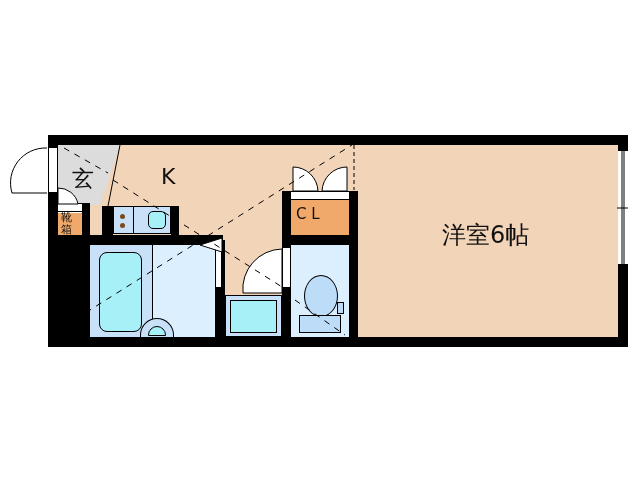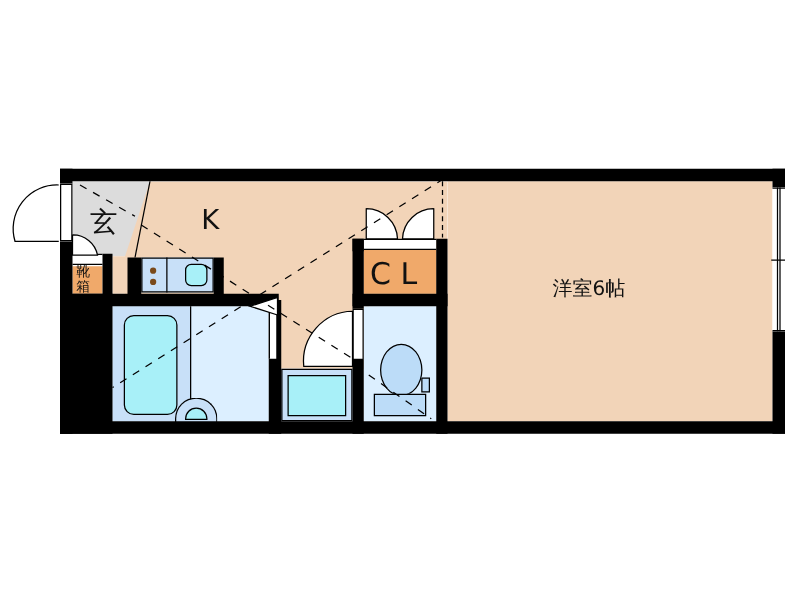--- a/index.html
+++ b/index.html
@@ -30,21 +30,21 @@
 <div class="abs" style="left:90px;top:245px;width:125px;height:92px;background:#dcefff;"></div>
 <div class="abs" style="left:90px;top:245px;width:63px;height:92px;background:#c8e0f8;border-right:1px solid #000;"></div>
 <div class="abs" style="left:99px;top:252px;width:43px;height:80px;border-radius:8px;background:#a8f0f8;border:1px solid #000;"></div>
 <div class="abs" style="left:140px;top:318px;width:34px;height:22px;border-radius:17px 17px 0 0;background:#c8e0f8;border:1px solid #000;border-bottom:none;"></div>
 <div class="abs" style="left:148px;top:326px;width:18px;height:10px;border-radius:9px 9px 0 0;background:#a8f0f8;border:1px solid #000;"></div>
 
 <div class="abs" style="left:225px;top:295px;width:57px;height:42px;background:#c8e0f8;border:1px solid #000;"></div>
 <div class="abs" style="left:230px;top:300px;width:47px;height:33px;background:#a8f0f8;border:1px solid #000;"></div>
 
 <div class="abs" style="left:291px;top:200px;width:58px;height:35px;background:#f0a96a;"></div>
-<div class="label" style="left:296px;top:207px;font-size:24px;">C L</div>
+<div class="label" style="left:296px;top:207px;font-size:15px;">C L</div>
 <div class="abs" style="left:291px;top:191px;width:58px;height:9px;background:#fff;border-top:1px solid #000;border-bottom:1px solid #000;"></div>
 
 <div class="abs" style="left:291px;top:245px;width:58px;height:92px;background:#dcefff;"></div>
 <div class="abs" style="left:304px;top:275px;width:34px;height:42px;border-radius:50%;background:#bcdcf8;border:1px solid #000;"></div>
 <div class="abs" style="left:299px;top:315px;width:42px;height:18px;background:#bcdcf8;border:1px solid #000;"></div>
 <div class="abs" style="left:337px;top:302px;width:7px;height:12px;background:#bcdcf8;border:1px solid #000;"></div>
 
 <div class="abs wall" style="left:48px;top:135px;width:580px;height:10px;"></div>
 <div class="abs wall" style="left:48px;top:337px;width:580px;height:10px;"></div>
 <div class="abs wall" style="left:48px;top:135px;width:10px;height:12px;"></div>
@@ -91,13 +91,13 @@
 
   <line x1="622" y1="150" x2="622" y2="265" stroke="#000"></line>
   <line x1="624" y1="150" x2="624" y2="265" stroke="#000"></line>
   <line x1="617" y1="208" x2="628" y2="208" stroke="#000"></line>
 </svg>
 
 <div class="label" style="left:72px;top:168px;font-size:22px;">玄</div>
 <div class="label" style="left:161px;top:166px;font-size:22px;">K</div>
 <div class="label" style="left:61px;top:212px;font-size:11px;">靴</div>
 <div class="label" style="left:61px;top:224px;font-size:11px;">箱</div>
-<div class="label" style="left:442px;top:223px;font-size:16px;">洋室6帖</div>
+<div class="label" style="left:442px;top:223px;font-size:24px;">洋室6帖</div>
 
 </body></html>

